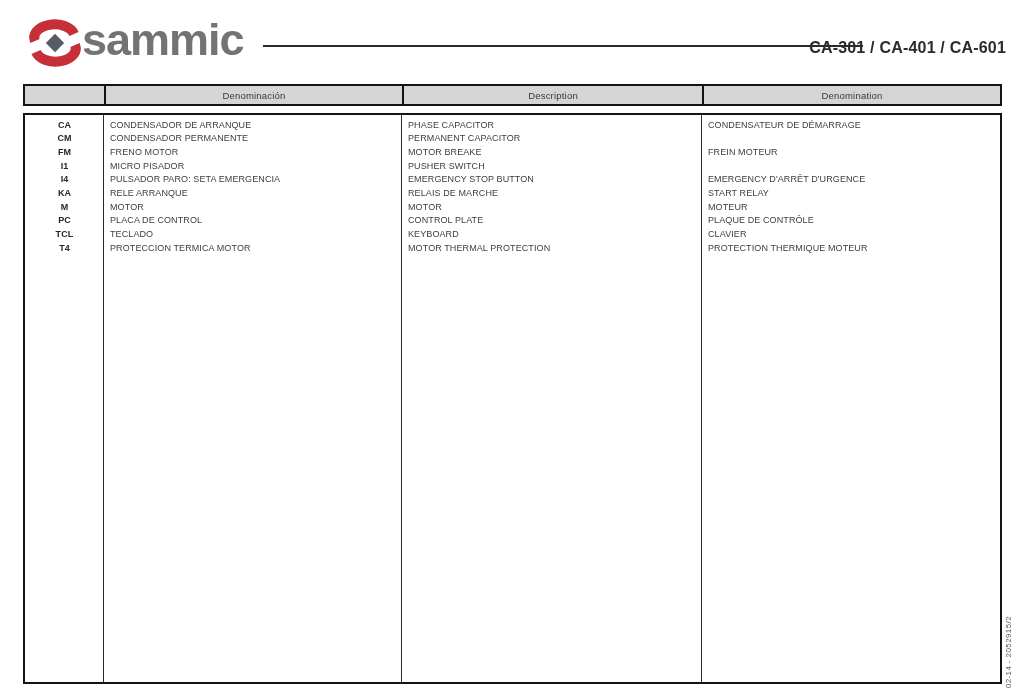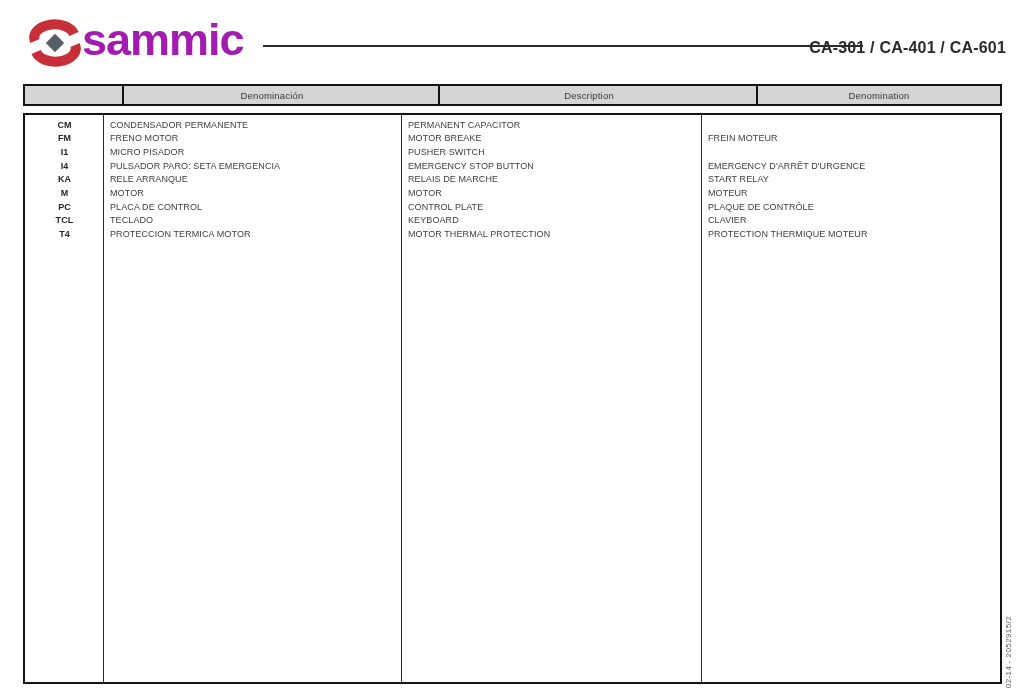--- a/index.html
+++ b/index.html
@@ -7,38 +7,38 @@
     width:1024px;height:696px;position:relative;background:#ffffff;
     font-family:"Liberation Sans", sans-serif;overflow:hidden;
     -webkit-font-smoothing:antialiased;
   }
   .page{position:absolute;inset:0;background:#ffffff;}
 
   
   .logo-icon{position:absolute;left:27px;top:19px;}
   .wordmark{
     position:absolute;left:82px;top:17px;
-    font-size:45px;font-weight:bold;color:#a21caf;letter-spacing:-1px;
+    font-size:45px;font-weight:bold;color:#737373;letter-spacing:-1px;
     line-height:1;
   }
   .header-rule{
     position:absolute;left:263px;top:45px;width:600px;height:2px;
     background:#2b2b2b;
   }
   .models{
     position:absolute;right:18px;top:39px;
     font-size:16px;font-weight:bold;color:#2b2b2b;letter-spacing:0.2px;
     white-space:nowrap;
   }
 
   
   .band{
     position:absolute;left:23px;top:84px;width:979px;height:22px;
     box-sizing:border-box;border:2px solid #141414;background:#d5d5d5;
-    display:grid;grid-template-columns:79px 298px 300px 1fr;gap:18px;
+    display:grid;grid-template-columns:79px 298px 300px 1fr;
   }
   .band .hcell{
     display:flex;align-items:center;justify-content:center;
     font-size:9.5px;color:#383838;border-left:2px solid #141414;
     letter-spacing:0.2px;
   }
   .band .hcell:first-child{border-left:none;}
 
   
   .main-table{
@@ -89,20 +89,26 @@
     <div class="hcell">Denomination</div>
   </div>
 
   <div class="main-table">
     <div class="vline v1"></div>
     <div class="vline v2"></div>
     <div class="vline v3"></div>
     <div class="rows">
 
       <div class="row">
+        <div class="cell code">CA</div>
+        <div class="cell txt">CONDENSADOR DE ARRANQUE</div>
+        <div class="cell txt">PHASE CAPACITOR</div>
+        <div class="cell txt">CONDENSATEUR DE DÉMARRAGE</div>
+      </div>
+      <div class="row">
         <div class="cell code">CM</div>
         <div class="cell txt">CONDENSADOR PERMANENTE</div>
         <div class="cell txt">PERMANENT CAPACITOR</div>
       </div>
       <div class="row">
         <div class="cell code">FM</div>
         <div class="cell txt">FRENO MOTOR</div>
         <div class="cell txt">MOTOR BREAKE</div>
         <div class="cell txt">FREIN MOTEUR</div>
       </div>

